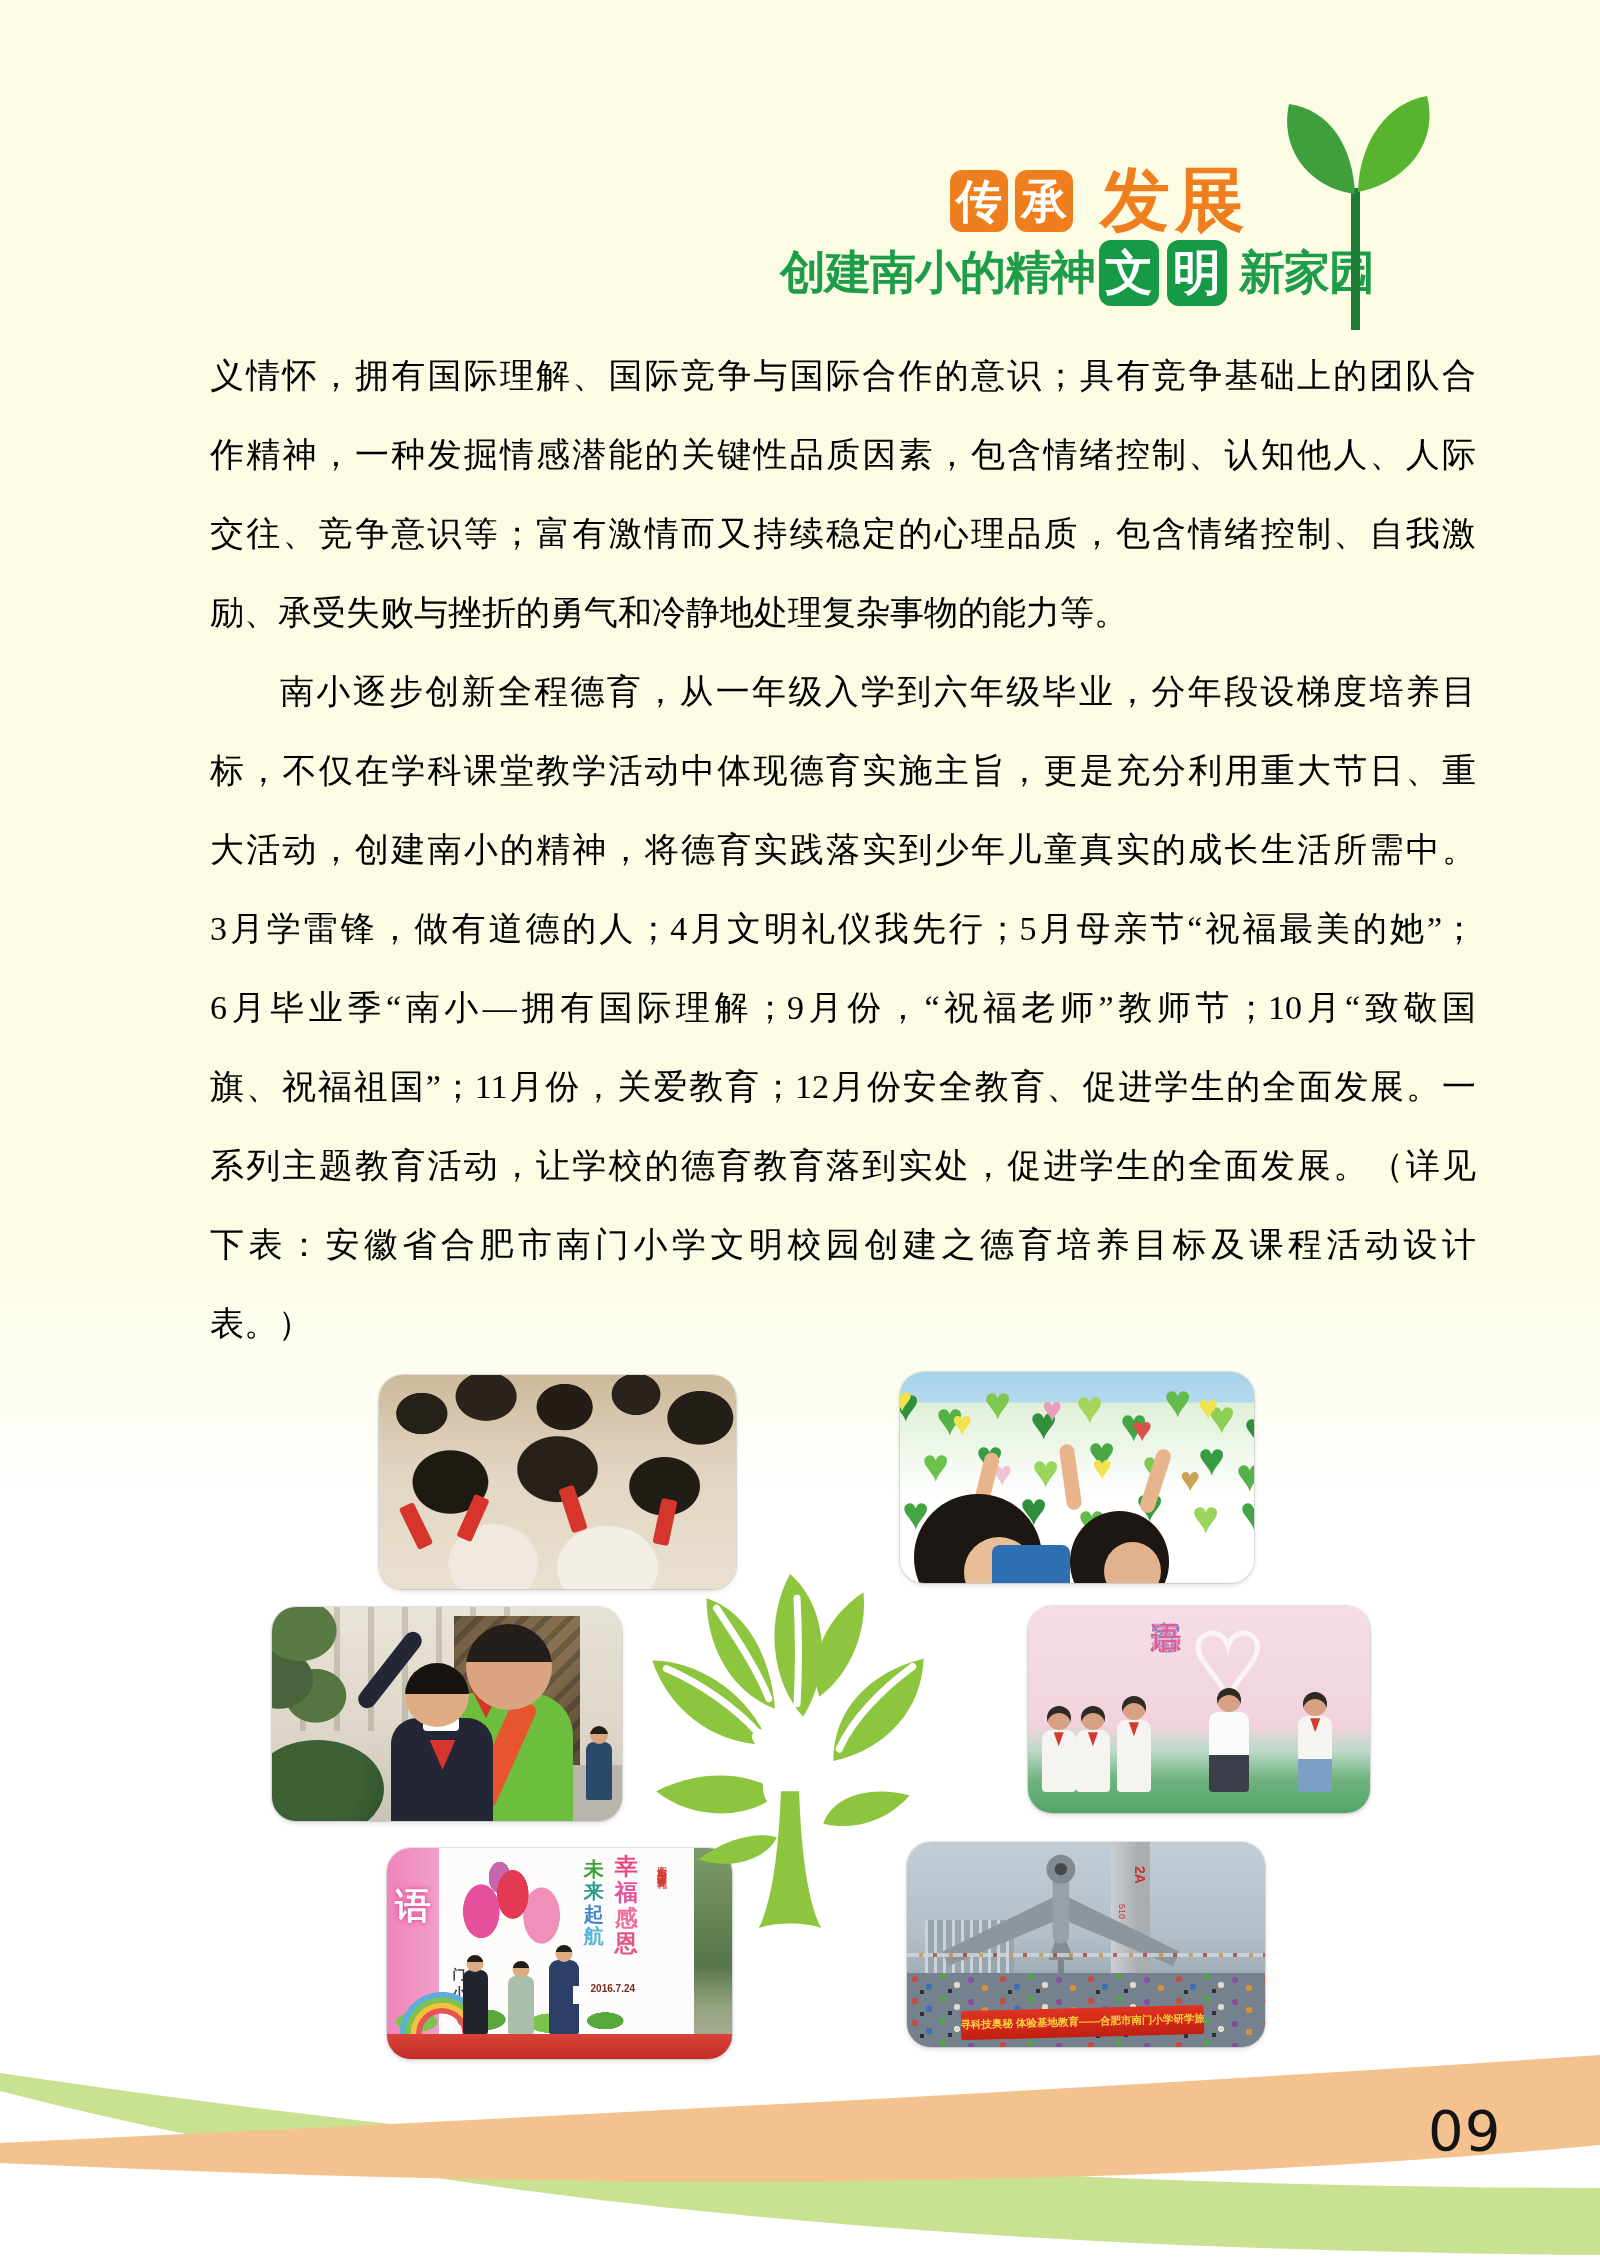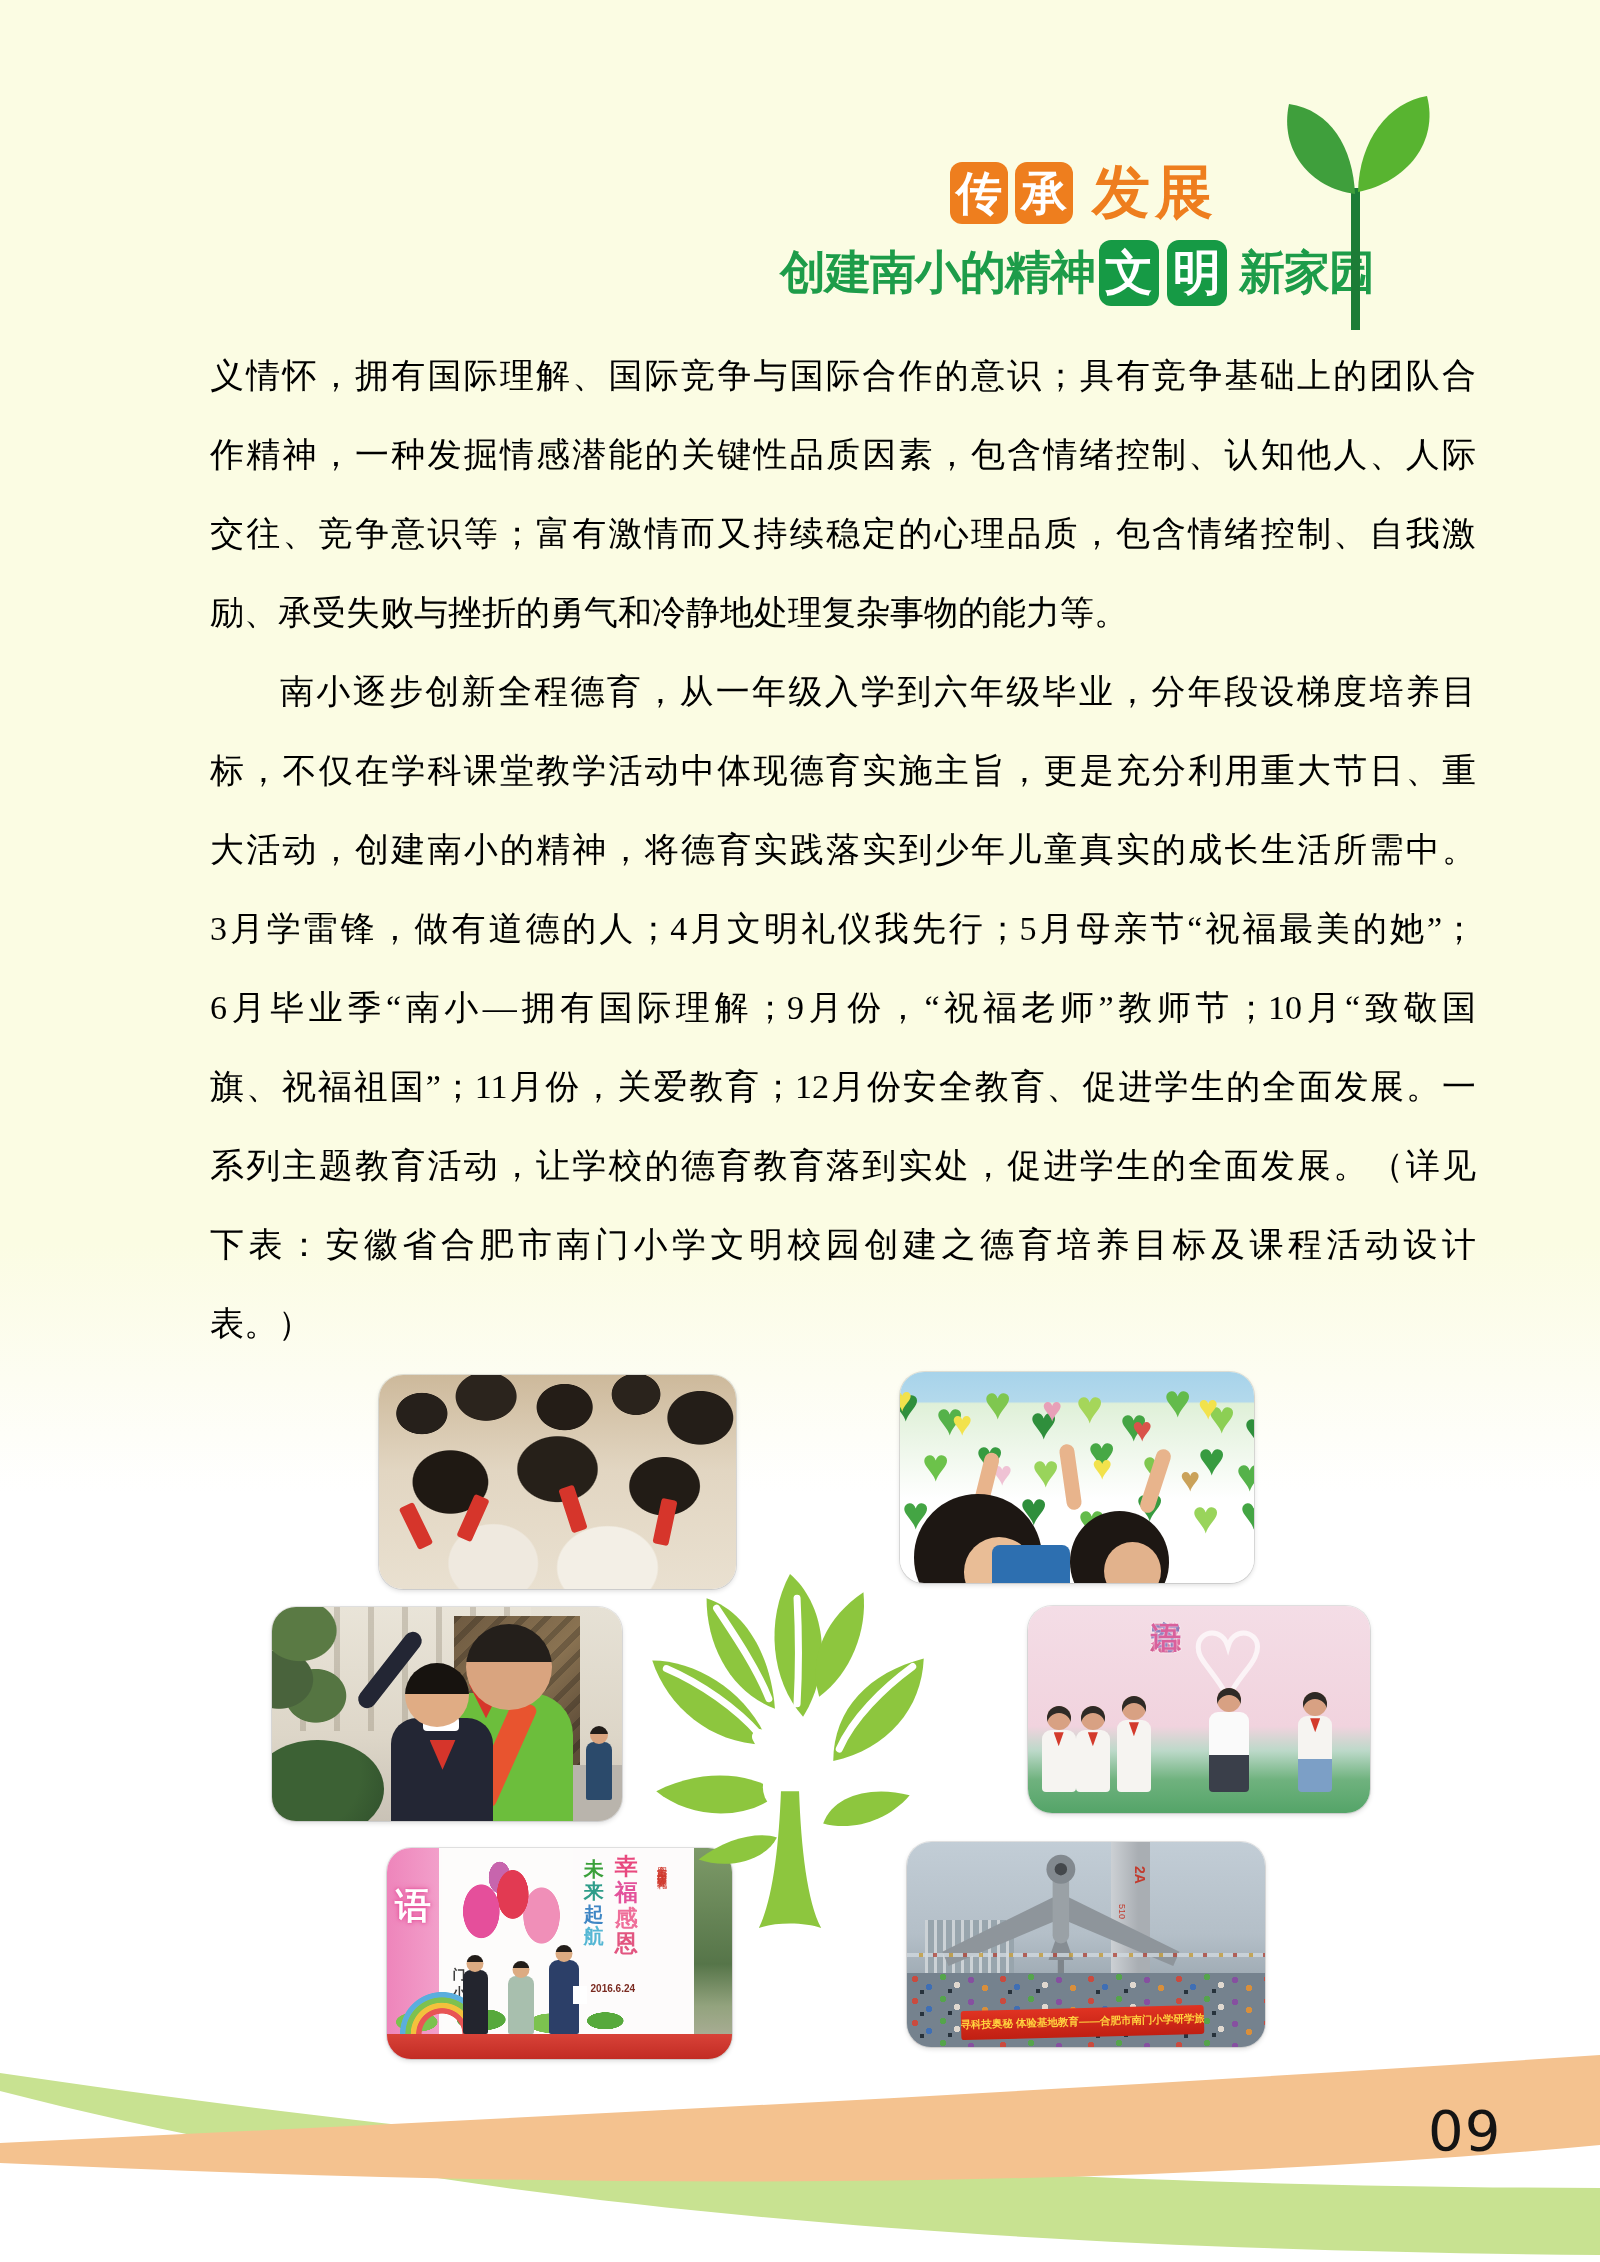--- a/index.html
+++ b/index.html
@@ -3,21 +3,21 @@
 <meta charset="utf-8">
 <style>
   html,body{margin:0;padding:0;background:#888;}
   .page{position:relative;width:1600px;height:2262px;margin:0 auto;overflow:hidden;
         background:linear-gradient(180deg,#fbfce3 0%,#fbfce3 55%,#fdfdf2 61%,#ffffff 66%,#ffffff 100%);
         font-family:"Liberation Sans","DejaVu Sans",sans-serif;}
   
   .hl1{position:absolute;left:950px;top:154px;display:flex;align-items:center;}
   .obox{width:58px;height:62px;margin-right:7px;border-radius:12px;background:#ee7e1e;color:#fff;
         font-weight:700;font-size:46px;line-height:62px;text-align:center;}
-  .hl1r{margin-left:12px;font-size:58px;font-weight:800;color:#ee7e1e;letter-spacing:5px;}
+  .hl1r{margin-left:20px;font-size:70px;font-weight:800;color:#ee7e1e;letter-spacing:5px;}
   .hl2{position:absolute;left:780px;top:240px;display:flex;align-items:center;}
   .gtxt{font-size:46px;font-weight:800;color:#1d9c49;letter-spacing:-1px;text-align:right;}
   .gbox{width:60px;height:66px;margin:0 4px;border-radius:12px;background:#169a45;color:#fff;
         font-weight:700;font-size:48px;line-height:66px;text-align:center;}
   .gbox:first-of-type{margin-left:10px;}
   .hl2 .suf{margin-left:8px;}
   .sprout{position:absolute;left:1255px;top:88px;width:200px;height:245px;}
   
   .article{position:absolute;left:190px;top:336px;width:1266px;color:#000;
            font-family:"Liberation Serif","DejaVu Serif",serif;font-size:34px;margin-left:20px;}
@@ -291,21 +291,21 @@
         <span style="color: rgb(63, 134, 196);">起</span>
         <span style="color: rgb(85, 183, 212);">航</span>
       </div>
     <div class="vcol v2">
         <span style="color: rgb(232, 72, 126);">幸</span>
         <span style="color: rgb(227, 82, 155);">福</span>
         <span style="color: rgb(239, 111, 154);">感</span>
         <span style="color: rgb(226, 85, 128);">恩</span>
       </div>
     <div class="p5-red">合肥市南门小学六年级毕业典礼</div>
-    <div class="p5-date">2016.6.24</div>
+    <div class="p5-date">2016.7.24</div>
     <div class="p5-trees"></div>
     <div class="p5-grass"></div>
     <div class="p5-rainbow"></div>
     <div class="p5-carpet"></div>
     <div class="p5-w1"></div>
     <div class="p5-w2"></div>
     <div class="p5-m"></div>
   </div>
 
   <div class="photo p6">

